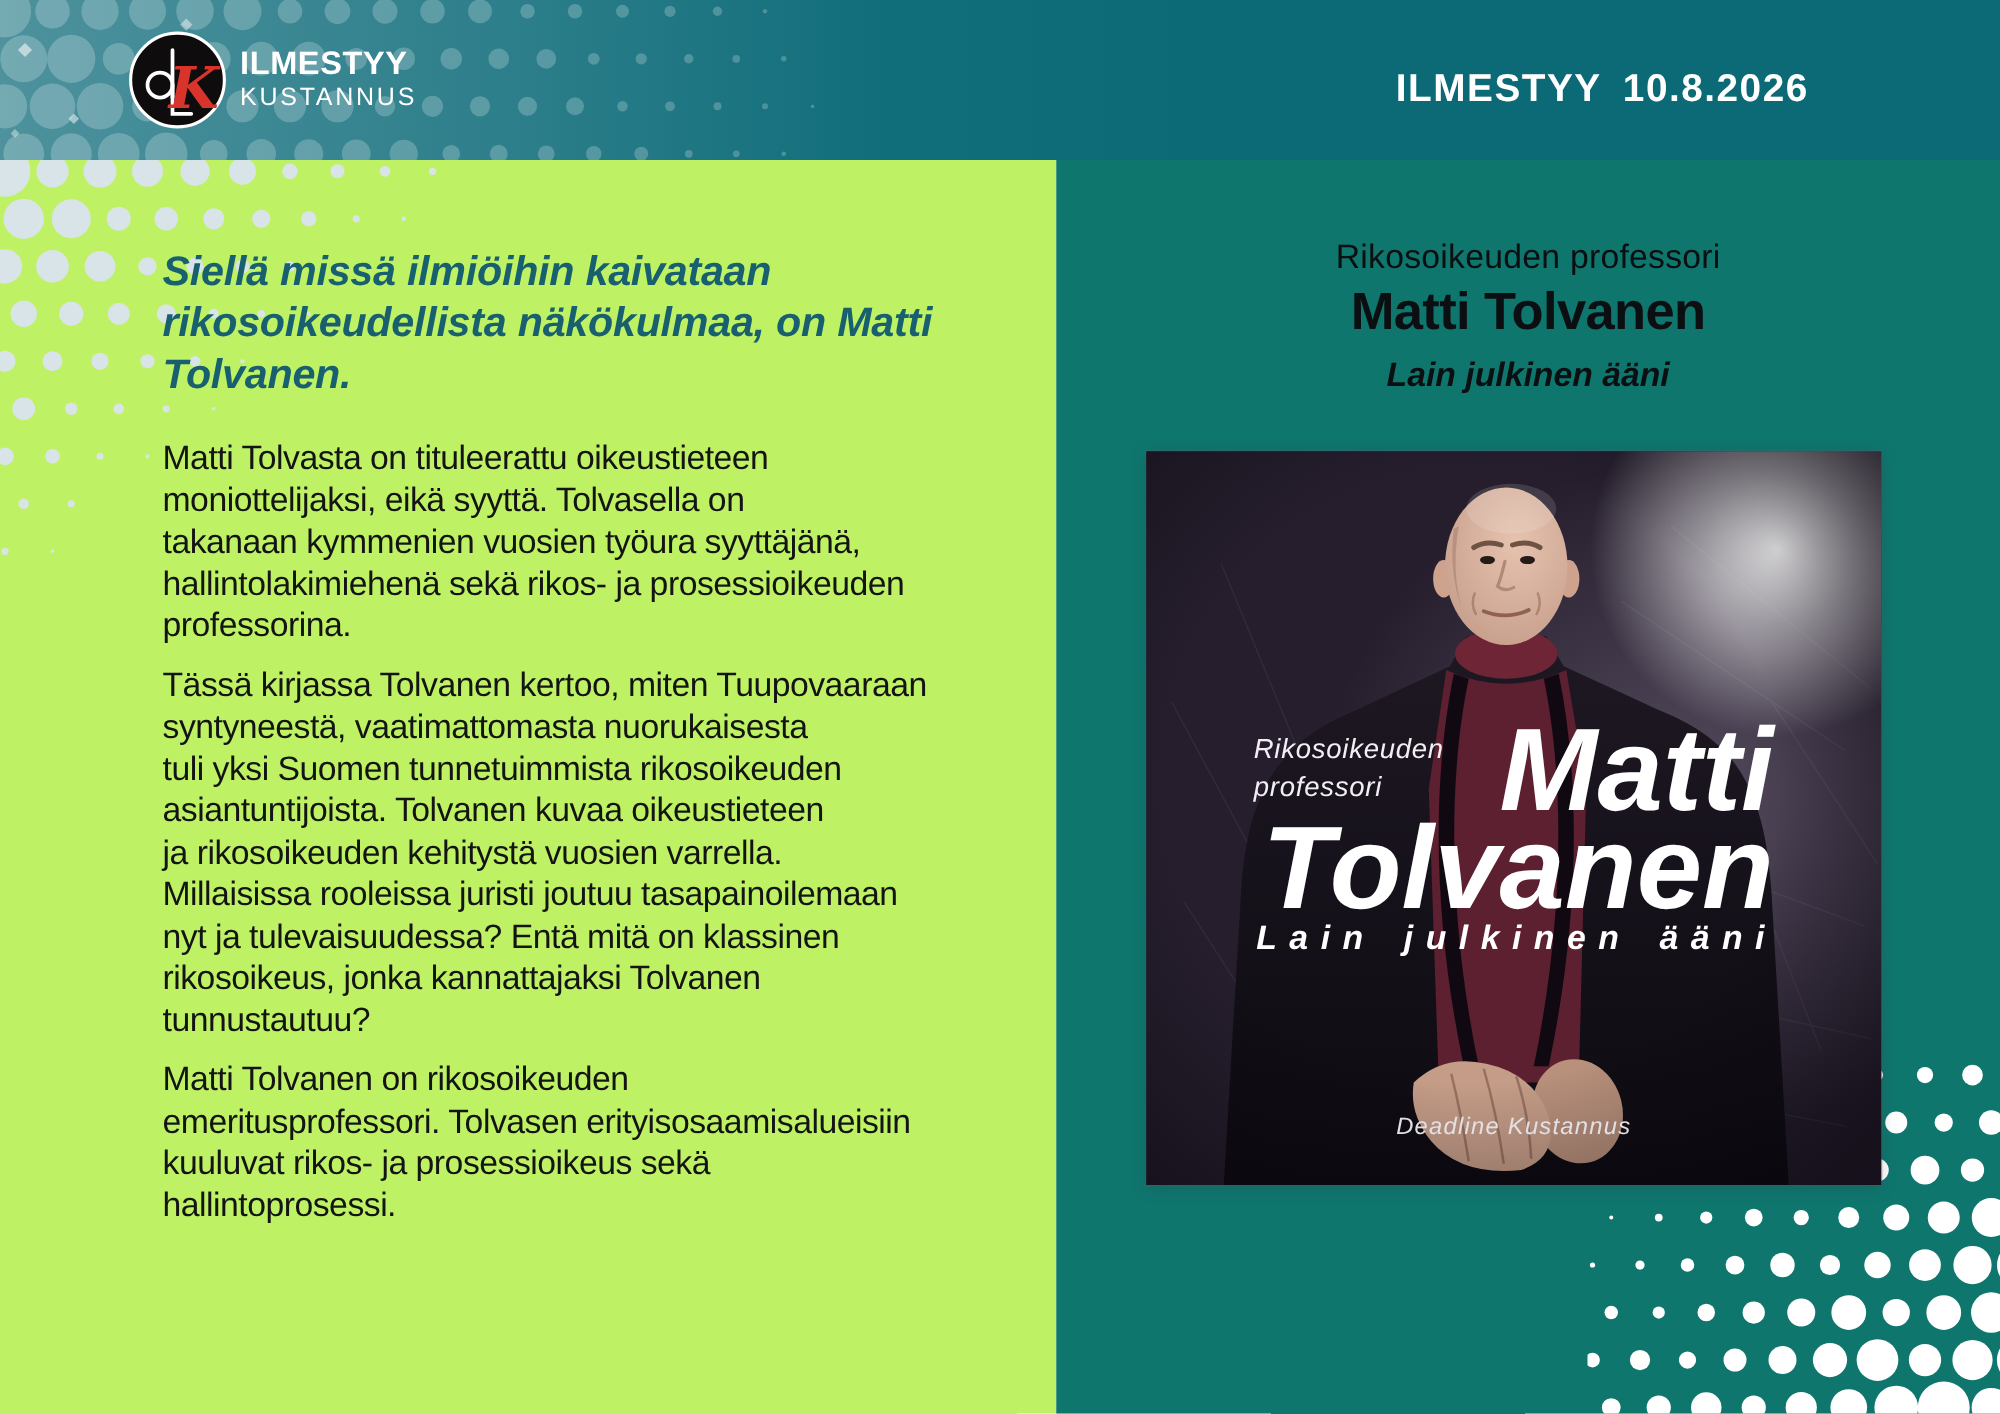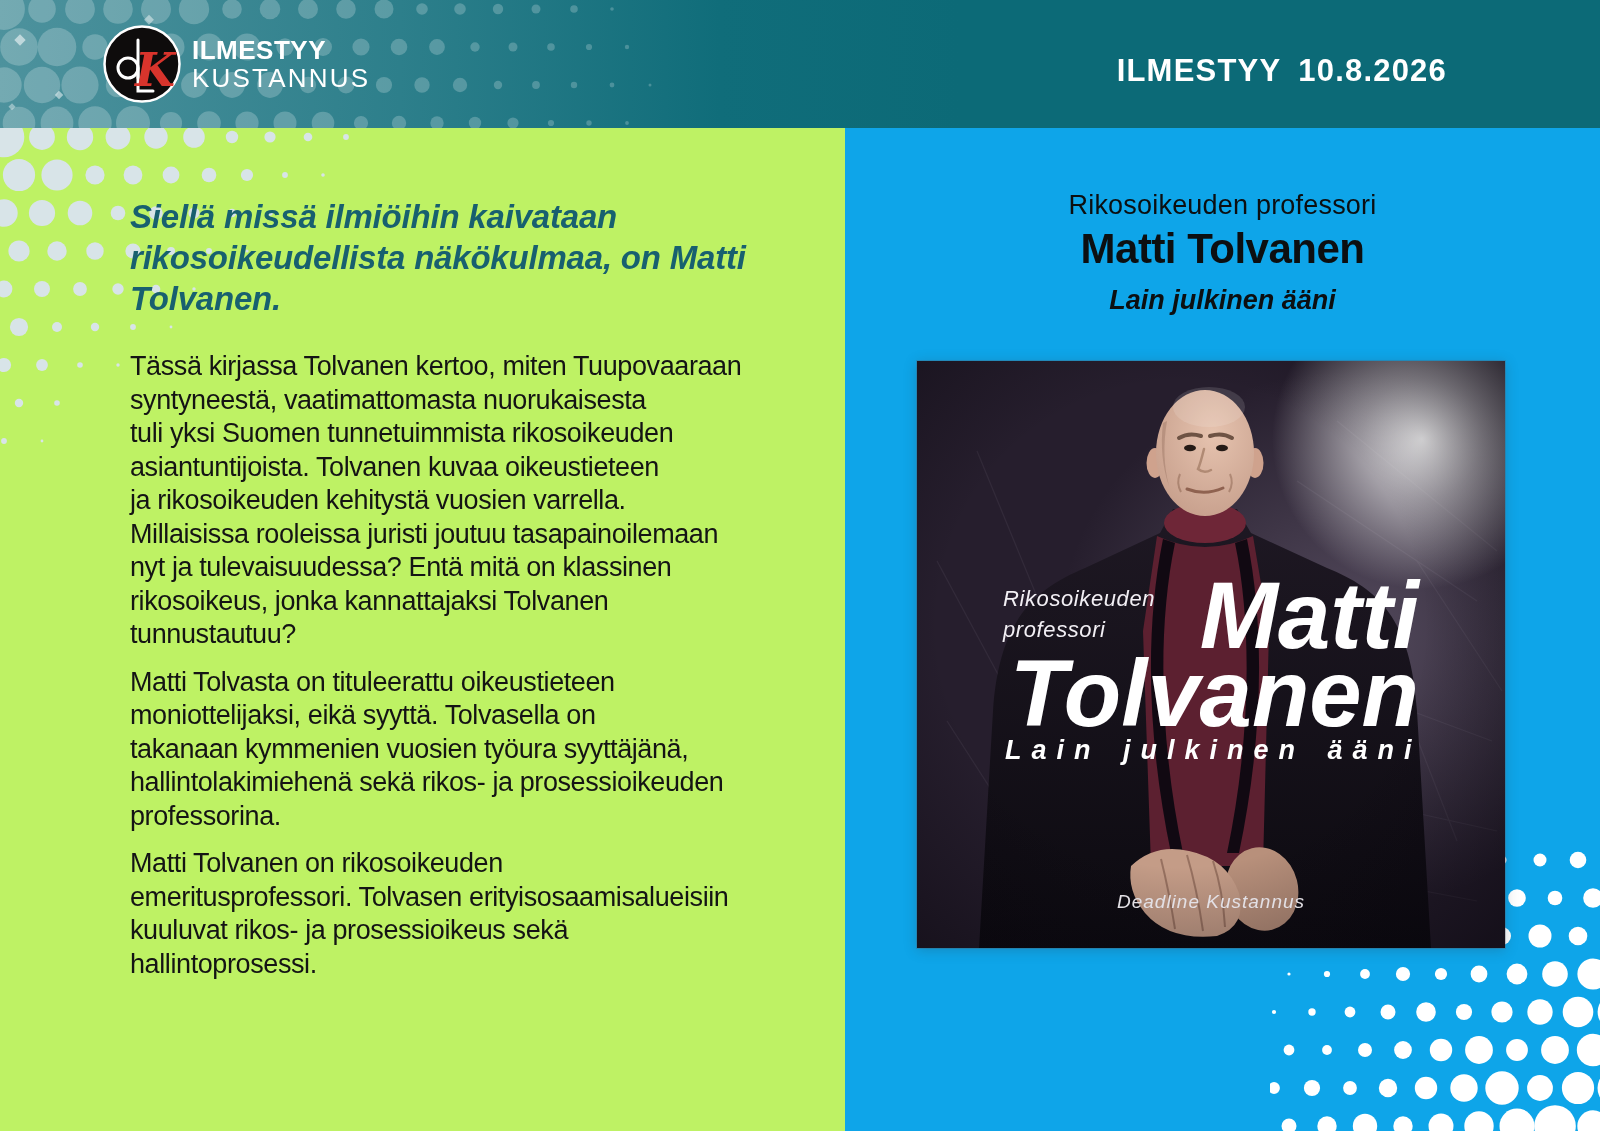--- a/index.html
+++ b/index.html
@@ -11,21 +11,21 @@
   
   .header {
     position:relative; height:128px;
     background:linear-gradient(90deg, #4d929d 0%, #2d7f8b 25%, #106d7a 45%, #0c6a77 60%, #0c6a77 100%);
     overflow:hidden;
   }
   .header-dots { position:absolute; left:0; top:0; z-index:0; }
   .logo { position:absolute; left:102px; top:24px; width:80px; height:80px; z-index:2; }
   .brand { position:absolute; left:192px; top:37px; color:#fff; z-index:2; }
   .brand-line1 { font-size:26px; font-weight:bold; letter-spacing:0.5px; line-height:26px; }
-  .brand-line2 { font-size:26px; font-weight:normal; letter-spacing:2.2px; line-height:25px; margin-top:3px; }
+  .brand-line2 { font-size:20px; font-weight:normal; letter-spacing:2.2px; line-height:25px; margin-top:3px; }
   .release {
     position:absolute; right:153px; top:53px; z-index:2;
     color:#fff; font-size:31px; font-weight:bold; letter-spacing:1.2px;
   }
   .release .date { margin-left:17px; }
 
   
   .main { display:flex; height:1003px; }
 
   
@@ -39,21 +39,21 @@
     font-size:33px; line-height:41px; font-weight:bold; font-style:italic;
     color:#18606f; letter-spacing:-0.2px; white-space:pre-line;
     margin-bottom:31px;
   }
   .body-par {
     font-size:27px; line-height:33.5px; color:#141414; letter-spacing:-0.4px;
     white-space:pre-line; margin-bottom:14px;
   }
 
   
-  .right-col { position:relative; flex:1; background:#0ea5e9; padding-top:62px; overflow:hidden; }
+  .right-col { position:relative; flex:1; background:#0f766e; padding-top:62px; overflow:hidden; }
   .br-dots { position:absolute; right:0; bottom:0; z-index:0; pointer-events:none; }
   .r-heading { position:relative; z-index:1; text-align:center; color:#0c0f11; }
   .r-kicker { font-size:27px; letter-spacing:0.2px; }
   .r-name { font-size:42px; font-weight:bold; letter-spacing:-0.5px; margin-top:4px; }
   .r-sub { font-size:27px; font-weight:bold; font-style:italic; margin-top:12px; }
 
   
   .cover {
     position:relative; z-index:1;
     width:588px; height:587px; margin:45px 0 0 72px;
@@ -253,34 +253,34 @@
           <circle cx="118" cy="237" r="1.7" fill="#d8e4e8"></circle>
           <circle cx="19" cy="275" r="4.2" fill="#d8e4e8"></circle>
           <circle cx="57" cy="275" r="2.8" fill="#d8e4e8"></circle>
           <circle cx="4" cy="313" r="2.9" fill="#d8e4e8"></circle>
           <circle cx="42" cy="313" r="1.4" fill="#d8e4e8"></circle>
         </svg>
       <div class="left-content">
         <h1 class="headline">Siellä missä ilmiöihin kaivataan
 rikosoikeudellista näkökulmaa, on Matti
 Tolvanen.</h1>
+        <p class="body-par">Matti Tolvasta on tituleerattu oikeustieteen
+moniottelijaksi, eikä syyttä. Tolvasella on
+takanaan kymmenien vuosien työura syyttäjänä,
+hallintolakimiehenä sekä rikos- ja prosessioikeuden
+professorina.</p>
         <p class="body-par">Tässä kirjassa Tolvanen kertoo, miten Tuupovaaraan
 syntyneestä, vaatimattomasta nuorukaisesta
 tuli yksi Suomen tunnetuimmista rikosoikeuden
 asiantuntijoista. Tolvanen kuvaa oikeustieteen
 ja rikosoikeuden kehitystä vuosien varrella.
 Millaisissa rooleissa juristi joutuu tasapainoilemaan
 nyt ja tulevaisuudessa? Entä mitä on klassinen
 rikosoikeus, jonka kannattajaksi Tolvanen
 tunnustautuu?</p>
-        <p class="body-par">Matti Tolvasta on tituleerattu oikeustieteen
-moniottelijaksi, eikä syyttä. Tolvasella on
-takanaan kymmenien vuosien työura syyttäjänä,
-hallintolakimiehenä sekä rikos- ja prosessioikeuden
-professorina.</p>
         <p class="body-par">Matti Tolvanen on rikosoikeuden
 emeritusprofessori. Tolvasen erityisosaamisalueisiin
 kuuluvat rikos- ja prosessioikeus sekä
 hallintoprosessi.</p>
       </div>
     </section>
 
     <section class="right-col">
       <svg id="brDots" class="br-dots" width="330" height="280">
           <circle cx="156" cy="9" r="2.7" fill="#ffffff"></circle>

